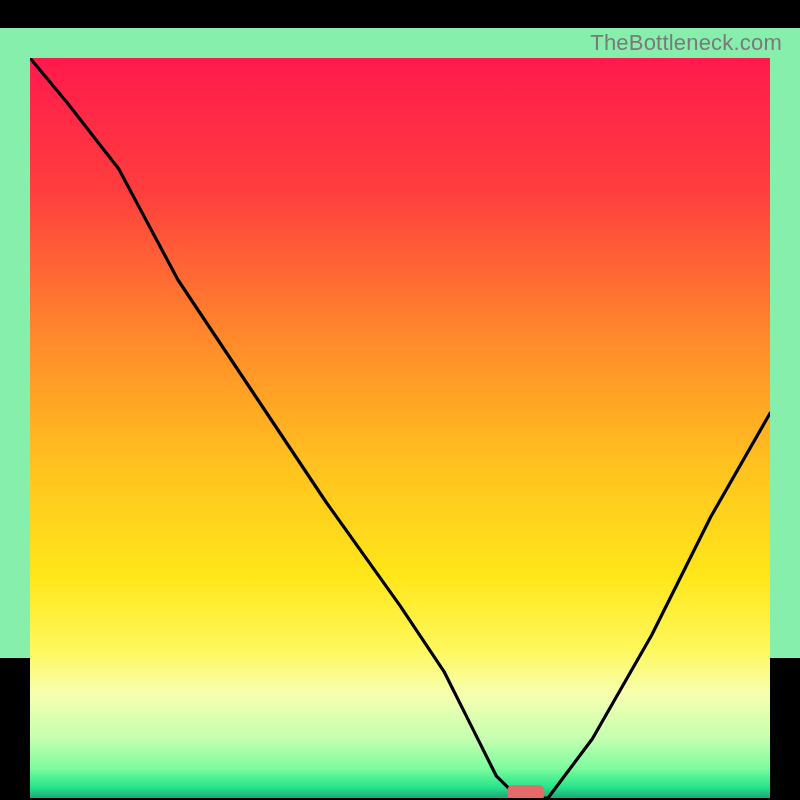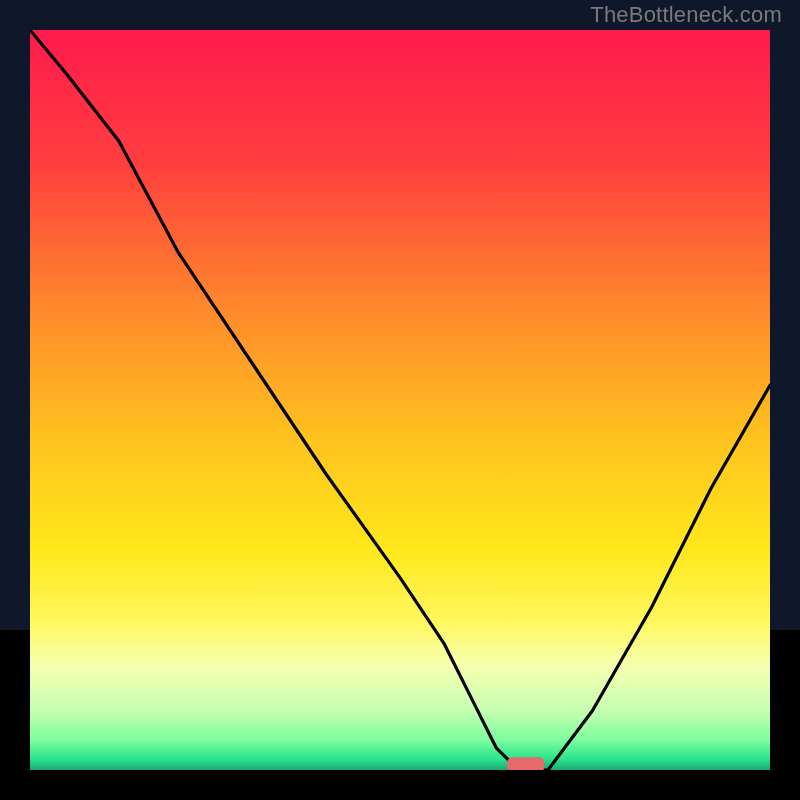--- a/index.html
+++ b/index.html
@@ -8,21 +8,22 @@
     width: 800px;
     height: 800px;
     background: #000;
     overflow: hidden;
     font-family: Arial, Helvetica, sans-serif;
   }
   .frame {
     position: relative;
     width: 800px;
     height: 630px;
-    background: #0f172a;
+    background: #86efac;
+    margin-top: 28px;
   }
   .watermark {
     position: absolute;
     top: 2px;
     right: 18px;
     color: #7a7a7a;
     font-size: 22px;
     font-weight: 500;
     letter-spacing: 0.2px;
     user-select: none;

